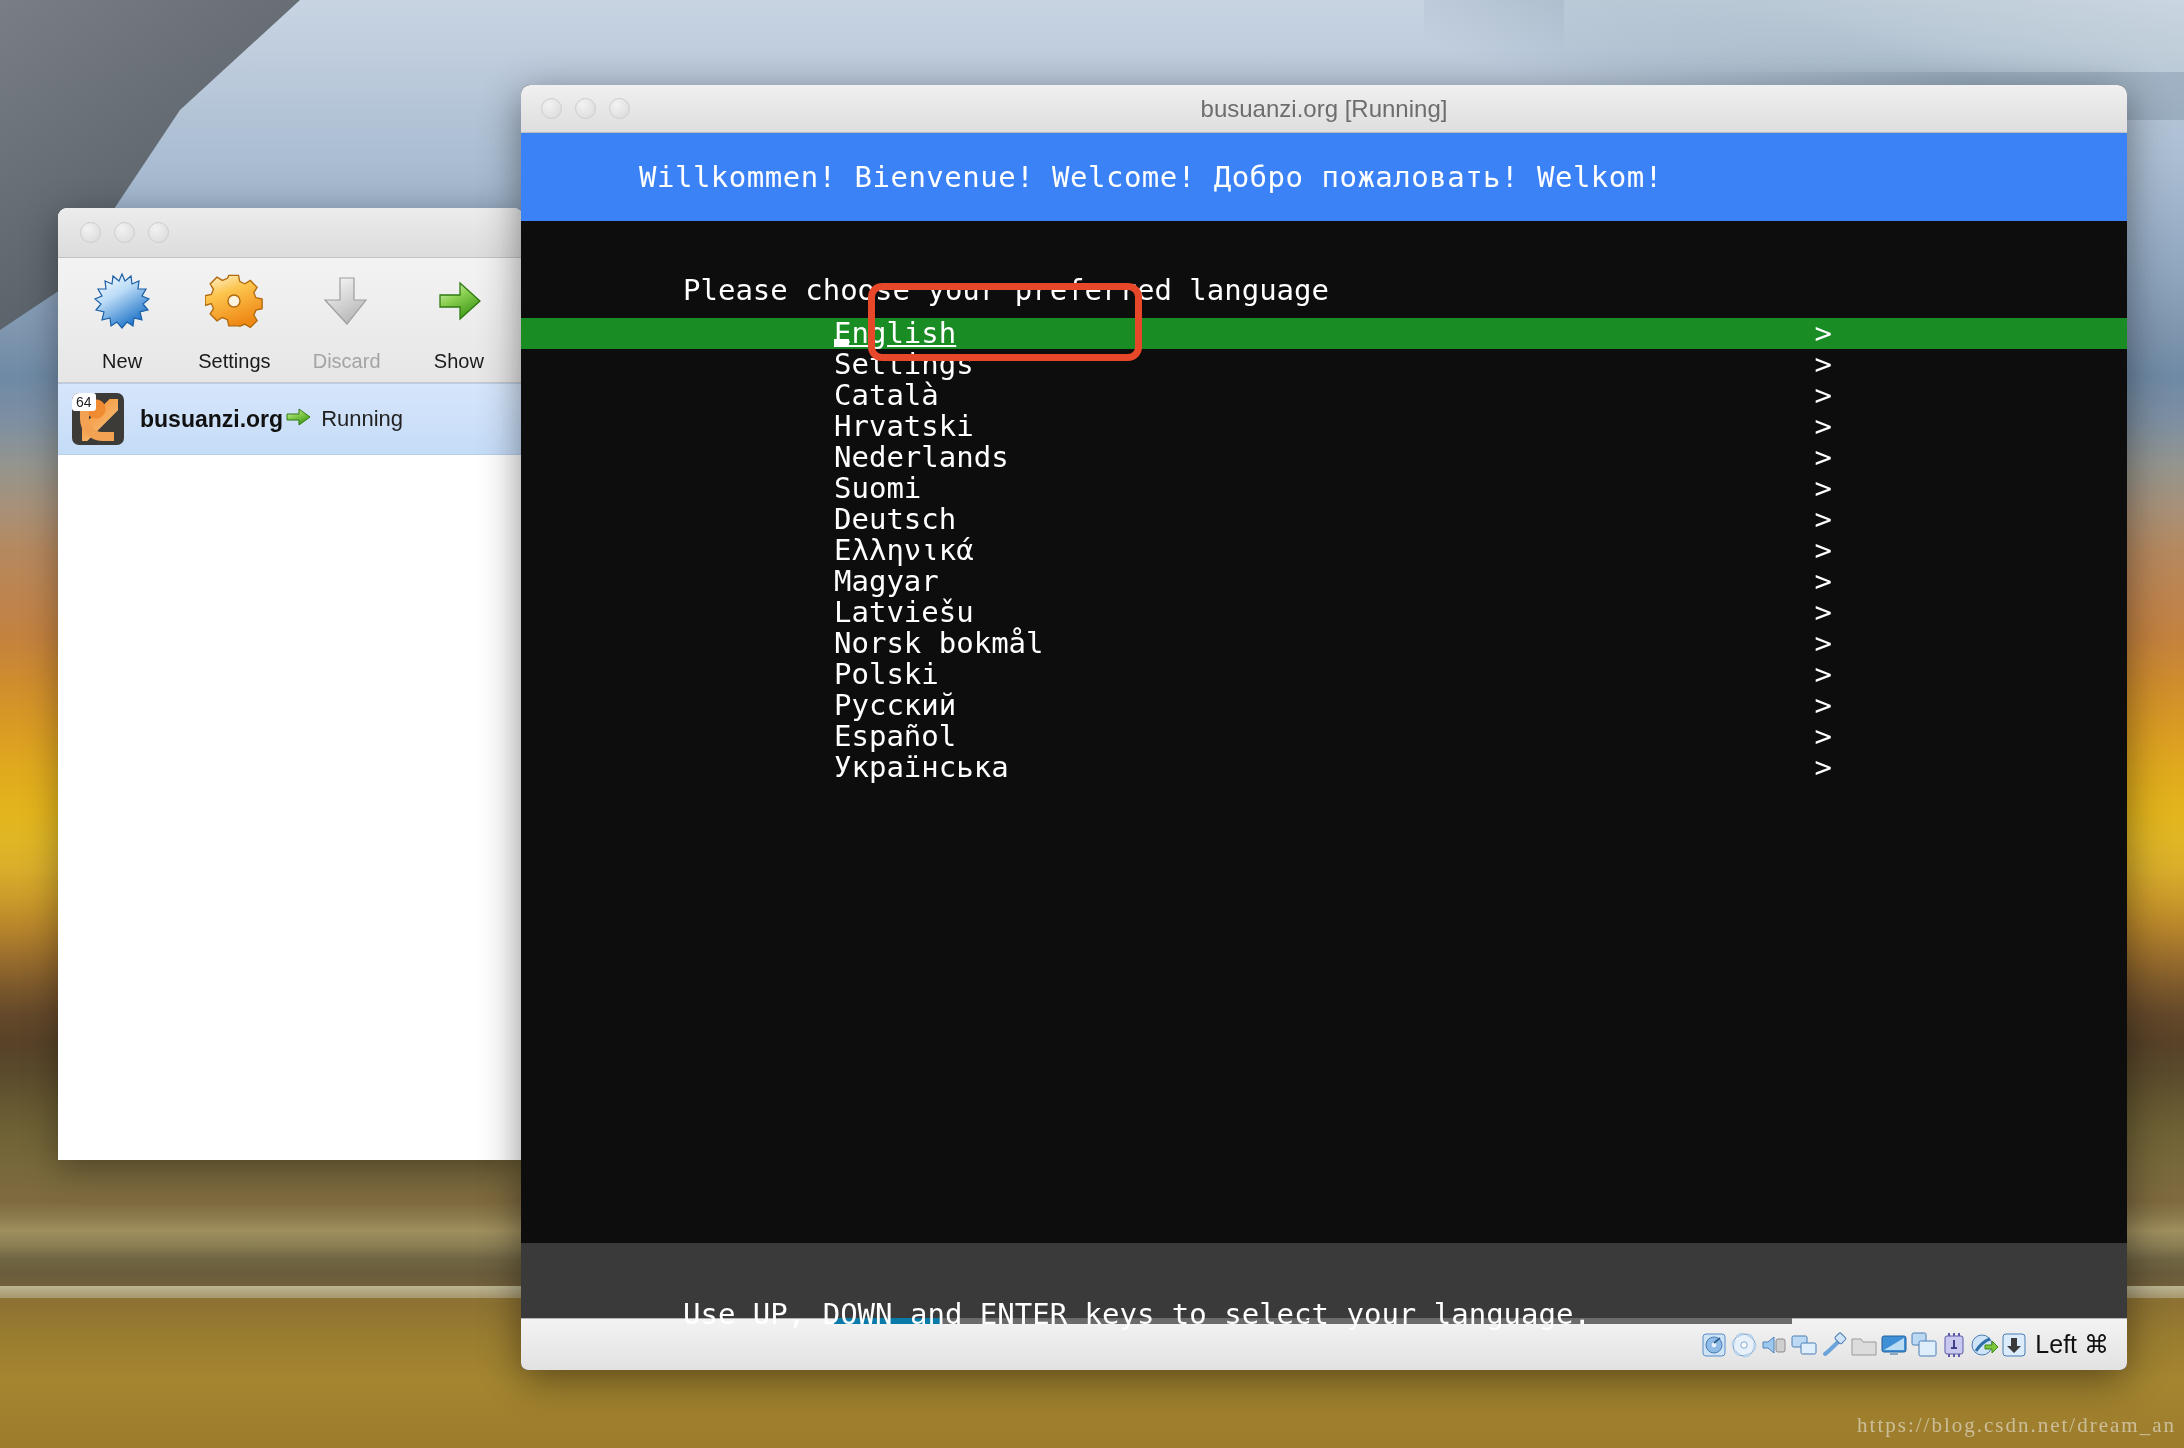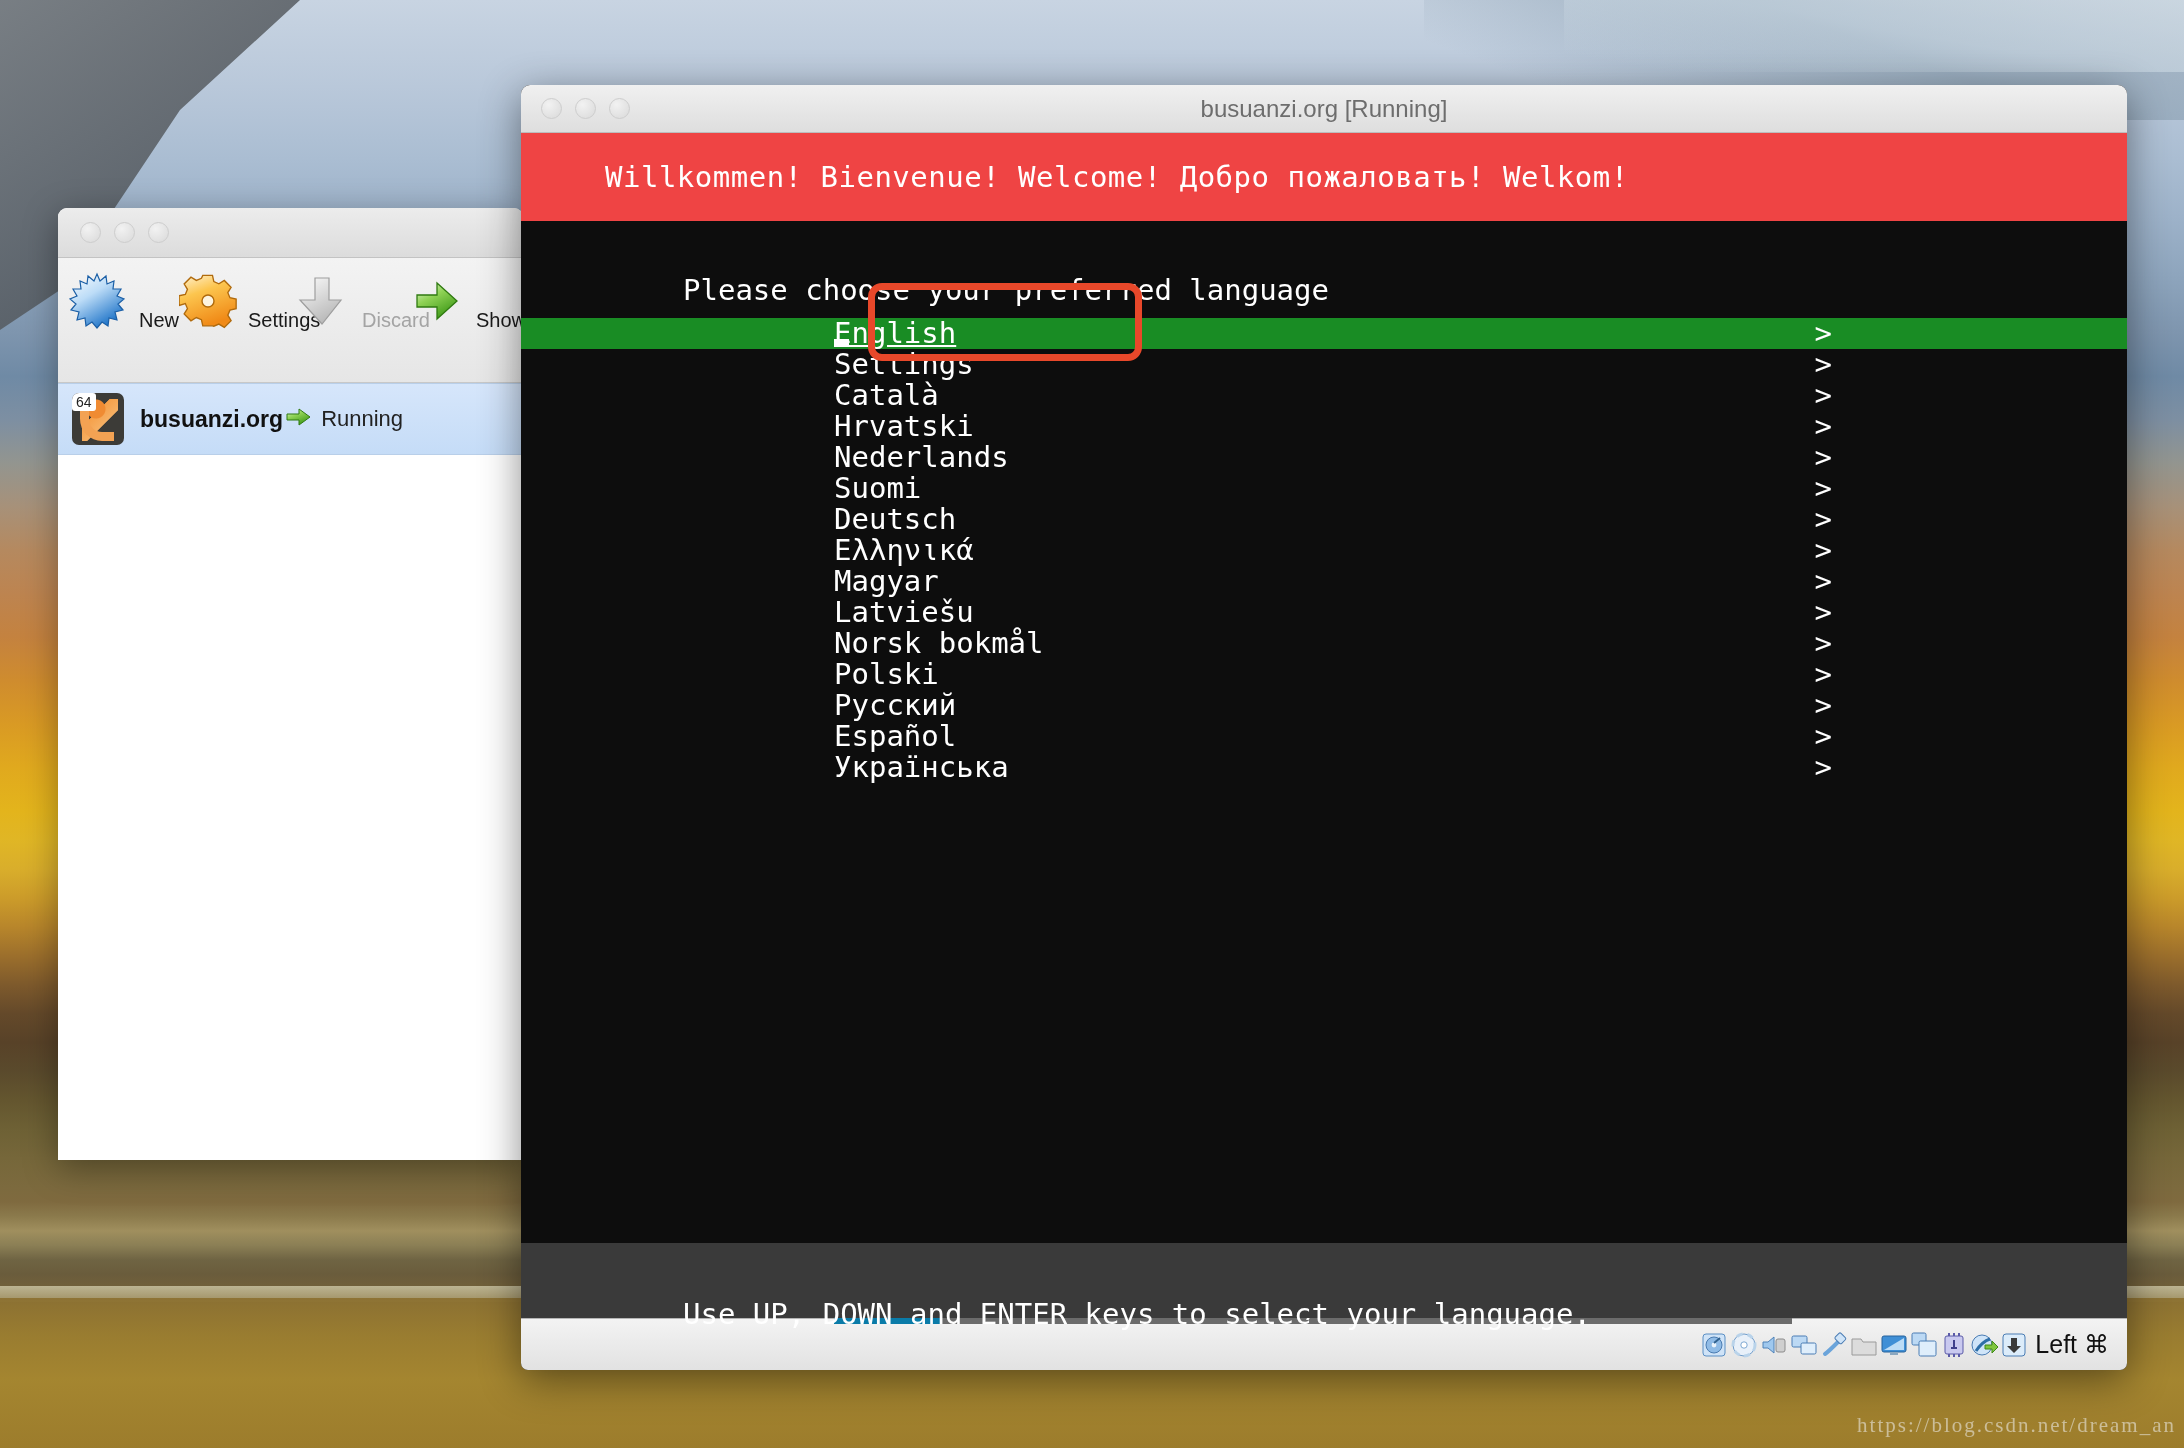--- a/index.html
+++ b/index.html
@@ -110,22 +110,22 @@
   .tl-dot{ width:21px; height:21px; border-radius:50%;
            background:radial-gradient(circle at 35% 30%, #f2f2f2, #d9d9d9);
            border:1px solid #cdcdcd; }
   #manager-toolbar{
     height:125px;
     background:linear-gradient(to bottom,#f3f3f3,#e6e6e6);
     border-bottom:1px solid #c8c8c8;
     display:flex; align-items:flex-start; padding:12px 8px 0 8px;
   }
   .tb-btn{
-    width:114px; display:flex; flex-direction:row;
-    align-items:flex-end; gap:11px; cursor:default;
+    width:114px; display:flex; flex-direction:column;
+    align-items:center; gap:18px; cursor:default;
   }
   .tb-icon{ width:62px; height:62px; display:flex; align-items:center; justify-content:center; }
   .tb-label{ font-size:20px; color:#1a1a1a; }
   .tb-label.disabled{ color:#a4a4a4; }
 
   #vm-list{ background:#fff; height:777px; }
   #vm-row{
     display:flex; align-items:center; gap:16px;
     height:72px; padding:0 14px;
     background:linear-gradient(to bottom,#d6e6fb,#c5dcf7);
@@ -179,23 +179,23 @@
     font-size:24px; color:#6d6d6d;
   }
   #vm-screen{
     position:relative;
     height:1185px;
     background:#0d0d0d;
     font-family:"DejaVu Sans Mono","Liberation Mono",monospace;
     color:#fff;
   }
   #welcome-banner{
-    height:88px; background:#ef4444;
+    height:88px; background:#3b82f6;
     display:flex; align-items:center;
-    padding-left:84px;
+    padding-left:118px;
   }
   #welcome-text{ font-size:29px; letter-spacing:.5px; color:#fff; white-space:nowrap; }
   #prompt{
     position:absolute; left:162px; top:140px;
     font-size:29px; color:#fff; white-space:nowrap;
   }
   #lang-list{
     position:absolute; left:0; right:0; top:185px;
   }
   .lang-row{

